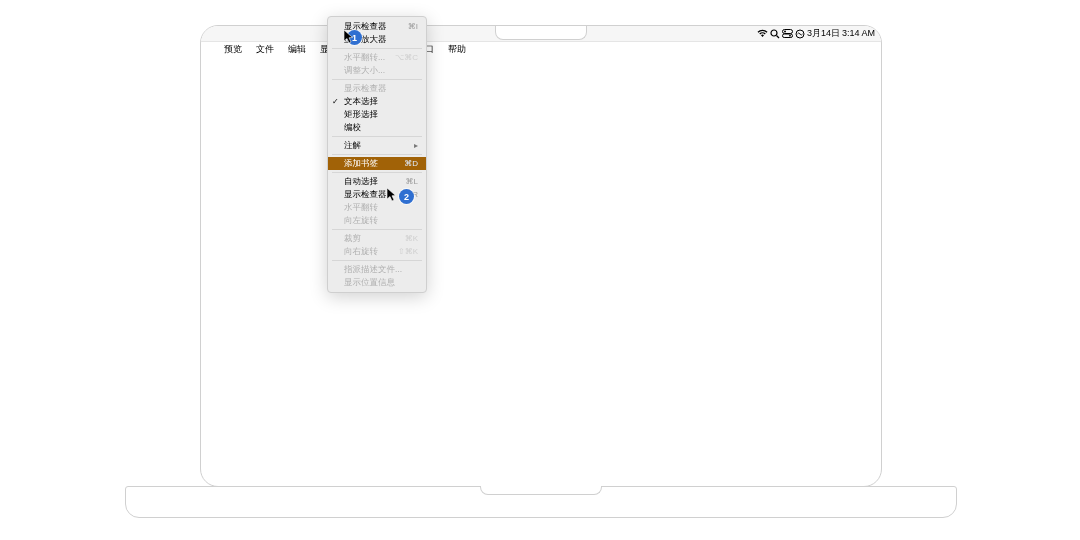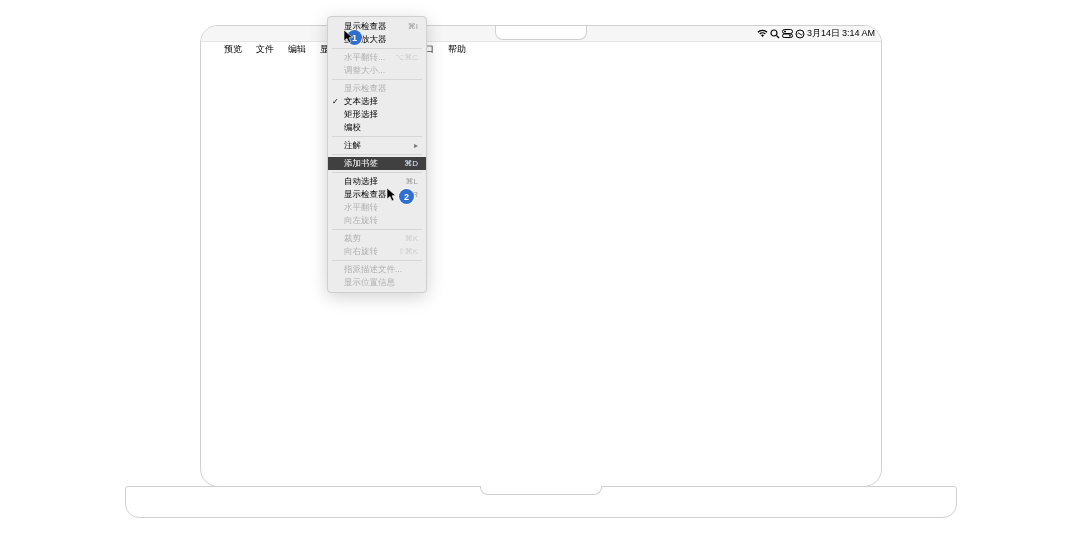--- a/index.html
+++ b/index.html
@@ -10,21 +10,21 @@
   .menubar{position:absolute;top:0;left:0;right:0;height:15px;background:#f6f6f6;border-bottom:1px solid #e5e5e5;display:flex;align-items:center;padding:0 6px;font-size:9px;z-index:1;}
   .menubar .left{display:flex;align-items:center;gap:4px;margin-top:31px;}
   .menubar .left span{padding:0 5px;line-height:15px;cursor:default;}
   .apple{font-size:10px;padding:0 6px 0 2px!important;}
   .menubar .right{margin-left:auto;display:flex;align-items:center;gap:2px;}
   .menubar .right span{line-height:15px;cursor:default;}
   .active-menu{background:transparent;}
   .dropdown{position:absolute;left:327px;top:16px;width:98px;background:#ececec;border:1px solid #cfcfcf;border-radius:4px;box-shadow:0 4px 18px rgba(0,0,0,0.18);padding:3px 0;font-size:8.5px;z-index:10;}
   .dropdown .item{display:flex;align-items:center;height:13px;padding:0 8px 0 16px;position:relative;color:#000;}
   .dropdown .item.disabled{color:#b0b0b0;}
-  .dropdown .item.highlight{background:#404040;color:#fff;}
+  .dropdown .item.highlight{background:#a16207;color:#fff;}
   .dropdown .item .sc{margin-left:auto;font-size:8px;color:#9a9a9a;}
   .dropdown .item.highlight .sc{color:#e0ecff;}
   .dropdown .item.disabled .sc{color:#cfcfcf;}
   .dropdown .item .check{position:absolute;left:4px;font-size:8px;}
   .dropdown .item .sub{margin-left:auto;font-size:8px;color:#777;}
   .dropdown hr{border:none;border-top:1px solid #d6d6d6;margin:2px 4px;}
   .badge{position:absolute;width:15px;height:15px;border-radius:50%;background:#2f6fd1;color:#fff;display:flex;align-items:center;justify-content:center;font-size:9px;font-weight:bold;z-index:20;box-shadow:0 0 0 1px rgba(255,255,255,0.6);}
   .cursor{position:absolute;width:0;height:0;z-index:21;}
   .cursor svg{position:absolute;left:-2px;top:-2px;}
   .b1{left:347px;top:30px;}

